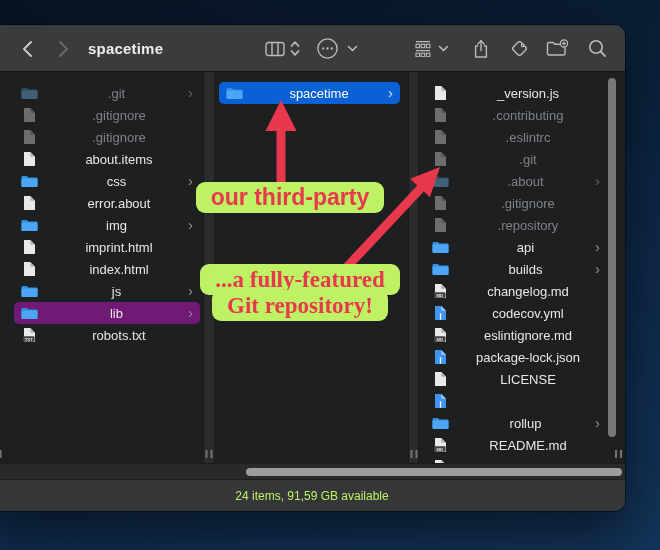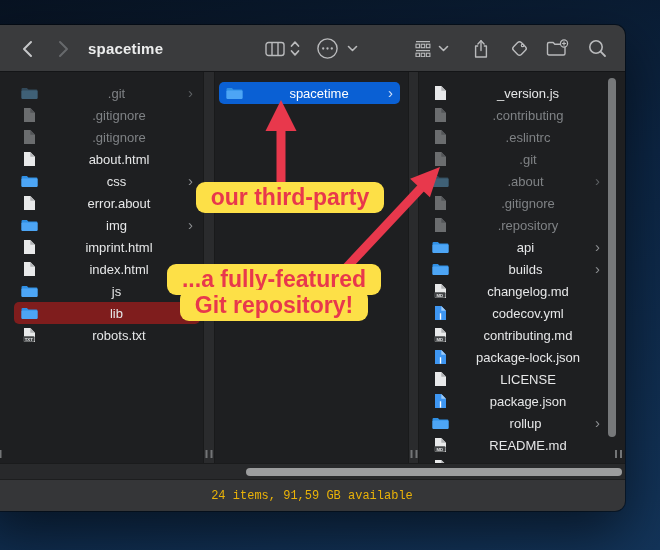--- a/index.html
+++ b/index.html
@@ -38,42 +38,42 @@
          padding:0 7px; margin:0 4px 0 6px; cursor:default; }
   .col1 .row { margin:0 3px 0 28px; }
   .col2 .row { margin:0 8px 0 4px; }
   .col3 .row { margin:0 18px 0 6px; }
   .row .ficon { flex:0 0 17px; display:flex; align-items:center; justify-content:center; margin-right:7px; }
   .row .lbl { flex:1 1 auto; font-size:13px; color:#e6e7e8; white-space:nowrap; overflow:hidden;text-align:center; }
   .row .chev { flex:0 0 auto; color:#8d8f92; font-size:15px; line-height:1; padding-bottom:2px; }
   .row.dim .lbl { color:#7f8285; }
   .row.dim .ficon { opacity:.75; }
   .row.dim .chev { color:#5e6164; }
-  .row.sel-gray { background:#7f1d1d; }
+  .row.sel-gray { background:#701a75; }
   .row.sel-blue { background:#0a60d4; }
   .row.sel-blue .lbl { color:#ffffff; }
   .row.sel-blue .chev { color:#cfe0f9; }
   
   .vscroll { position:absolute; right:9px; top:6px; width:8px; height:359px;
              background:#76787a; border-radius:4px; }
   
   .hscroll { position:relative; flex:0 0 16px; background:#28292b; border-top:1px solid #1a1b1c; }
   .hthumb { position:absolute; left:260px; top:4px; width:376px; height:8px; background:#9c9d9e; border-radius:4px; }
   
   .statusbar { flex:1 1 auto; background:#353638; border-top:1px solid #1d1e1f;
                display:flex; align-items:center; justify-content:center; padding-left:13px; }
-  .statusbar span { color:#eab308; font-size:12px;font-family:Liberation Mono, monospace; }
+  .statusbar span { color:#bef264; font-size:12px; }
   
   .overlay { position:absolute; left:0; top:0; width:660px; height:550px; pointer-events:none; z-index:30; }
   .note { position:absolute; text-align:center; z-index:31; }
-  .note span { display:inline-block; background:#fde047; color:#e8384c; font-weight:bold;
+  .note span { display:inline-block; background:#bef264; color:#e8384c; font-weight:bold;
                font-size:23px; line-height:27px; padding:2px 15px; border-radius:9px; }
   .note .l2 { margin-top:-5px; }
   .note1 { left:150px; top:182px; width:280px; }
-  .note2 { left:129px; top:264px; width:290px; }
+  .note2 { left:155px; top:264px; width:290px;font-family:Liberation Serif, serif; }
 </style>
 </head>
 <body>
 
 <div class="window">
 
   <div class="toolbar">
     <div class="tbtn" style="left:36px">
       <svg class="icon" width="11" height="18" viewBox="0 0 11 18">
           <polyline points="9,2 2,9 9,16" stroke="#c6c7c9" fill="none" stroke-width="2" stroke-linecap="round" stroke-linejoin="round"></polyline>
@@ -190,21 +190,21 @@
           </span>
           <span class="lbl">.gitignore</span>
         </div>
         <div class="row">
           <span class="ficon">
             <svg width="13" height="16" viewBox="0 0 13 16">
               <path d="M1 1 H7.3 L12 5.7 V15 H1 Z" fill="#e8e9ea"></path>
               <path d="M7.3 1 L12 5.7 H7.3 Z" fill="#b2b3b5"></path>
             </svg>
           </span>
-          <span class="lbl">about.html</span>
+          <span class="lbl">about.items</span>
         </div>
         <div class="row">
           <span class="ficon">
             <svg width="17" height="13" viewBox="0 0 17 13">
               <path d="M0.5 2.2 Q0.5 1 1.7 1 L5.9 1 L7.4 2.6 L15.3 2.6 Q16.5 2.6 16.5 3.8 V10.8 Q16.5 12 15.3 12 H1.7 Q0.5 12 0.5 10.8 Z" fill="#2f8fe4"></path>
               <path d="M0.5 4.5 Q0.5 3.5 1.7 3.5 H15.3 Q16.5 3.5 16.5 4.5 V10.8 Q16.5 12 15.3 12 H1.7 Q0.5 12 0.5 10.8 Z" fill="#4da5f5"></path>
             </svg>
           </span>
           <span class="lbl">css</span>
           <span class="chev">›</span>
@@ -405,21 +405,21 @@
         </div>
         <div class="row">
           <span class="ficon">
             <svg width="13" height="16" viewBox="0 0 13 16">
               <path d="M1 1 H7.3 L12 5.7 V15 H1 Z" fill="#e8e9ea"></path>
               <path d="M7.3 1 L12 5.7 H7.3 Z" fill="#b2b3b5"></path>
               <rect x="0" y="9.2" width="11.5" height="5.6" rx="1" fill="#3f4143"></rect>
               <text x="5.75" y="13.6" font-size="4.3" font-weight="bold" fill="#e2e3e4" text-anchor="middle" font-family="Liberation Sans, sans-serif">MD</text>
             </svg>
           </span>
-          <span class="lbl">contributing.md</span>
+          <span class="lbl">eslintignore.md</span>
         </div>
         <div class="row">
           <span class="ficon">
             <svg width="13" height="16" viewBox="0 0 13 16">
               <path d="M1 1 H7.3 L12 5.7 V15 H1 Z" fill="#3e96f2"></path>
               <path d="M7.3 1 L12 5.7 H7.3 Z" fill="#9ccaf8"></path>
               <text x="6.5" y="12.5" font-size="6" font-weight="bold" fill="#ffffff" text-anchor="middle" font-family="Liberation Sans, sans-serif">❙</text>
             </svg>
           </span>
           <span class="lbl">package-lock.json</span>
@@ -434,21 +434,20 @@
           <span class="lbl">LICENSE</span>
         </div>
         <div class="row">
           <span class="ficon">
             <svg width="13" height="16" viewBox="0 0 13 16">
               <path d="M1 1 H7.3 L12 5.7 V15 H1 Z" fill="#3e96f2"></path>
               <path d="M7.3 1 L12 5.7 H7.3 Z" fill="#9ccaf8"></path>
               <text x="6.5" y="12.5" font-size="6" font-weight="bold" fill="#ffffff" text-anchor="middle" font-family="Liberation Sans, sans-serif">❙</text>
             </svg>
           </span>
-          <span class="lbl">package.json</span>
         </div>
         <div class="row">
           <span class="ficon">
             <svg width="17" height="13" viewBox="0 0 17 13">
               <path d="M0.5 2.2 Q0.5 1 1.7 1 L5.9 1 L7.4 2.6 L15.3 2.6 Q16.5 2.6 16.5 3.8 V10.8 Q16.5 12 15.3 12 H1.7 Q0.5 12 0.5 10.8 Z" fill="#2f8fe4"></path>
               <path d="M0.5 4.5 Q0.5 3.5 1.7 3.5 H15.3 Q16.5 3.5 16.5 4.5 V10.8 Q16.5 12 15.3 12 H1.7 Q0.5 12 0.5 10.8 Z" fill="#4da5f5"></path>
             </svg>
           </span>
           <span class="lbl">rollup</span>
           <span class="chev">›</span>

